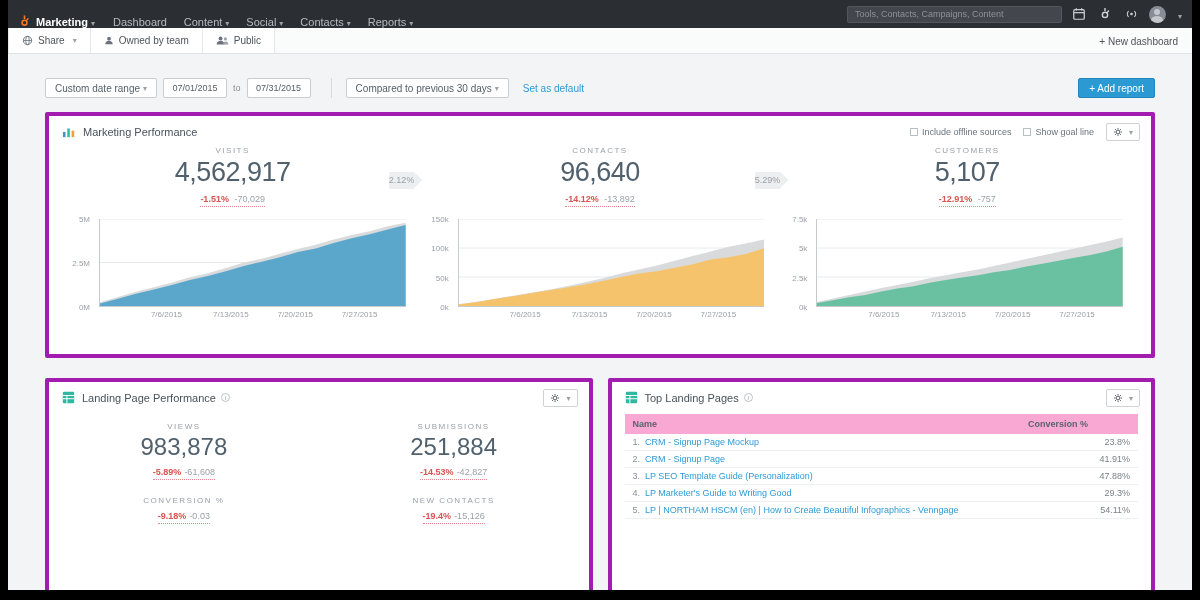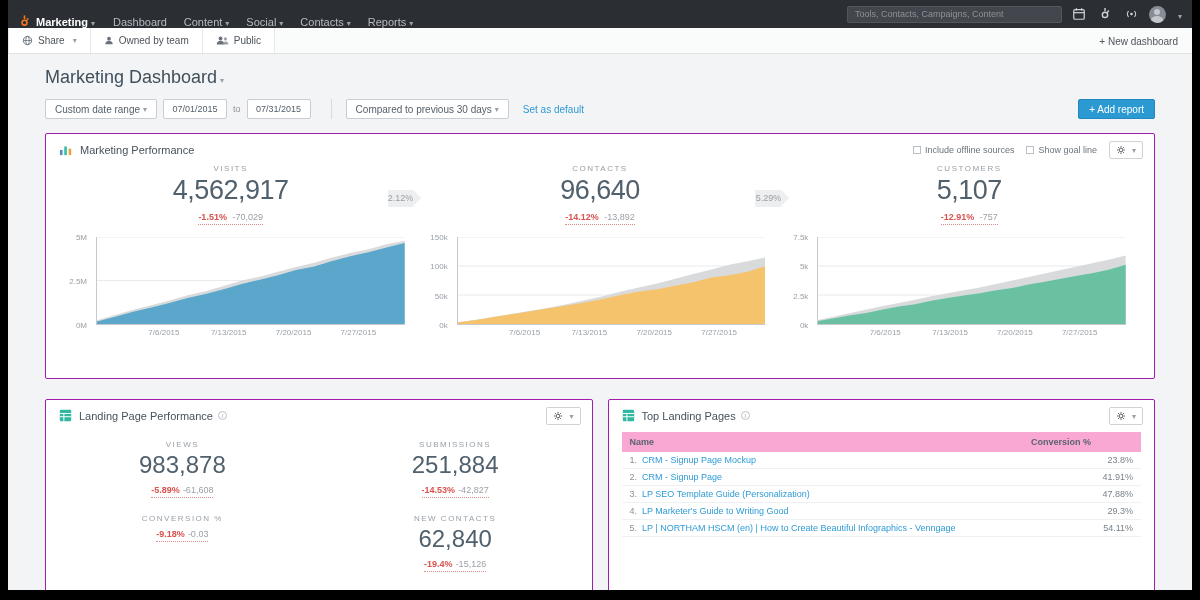--- a/index.html
+++ b/index.html
@@ -31,21 +31,21 @@
   .page-title { font-size:18px; color:#40505d; font-weight:400; }
   .controls { display:flex; align-items:center; margin-top:11px; }
   .btn { background:#fff; border:1px solid #c9cdd1; border-radius:2px; height:20px; font-size:10px; color:#55606a; padding:0 9px; display:inline-flex; align-items:center; cursor:pointer; }
   .date-input { width:64px; height:20px; border:1px solid #c9cdd1; border-radius:2px; font-size:9px; color:#55606a; text-align:center; margin:0 6px; background:#fff; }
   .to-label { font-size:9px; color:#8a9199; }
   .vdiv { width:1px; height:20px; background:#d9dcde; margin:0 14px; }
   .link { font-size:10px; color:#2f9bd6; margin-left:14px; cursor:pointer; }
   .add-report { margin-left:auto; background:#2c9ad2; border:1px solid #2387bf; color:#fff; border-radius:2px; height:20px; font-size:10px; padding:0 10px; display:inline-flex; align-items:center; cursor:pointer; }
 
   
-  .card { background:#fff; border:1px solid #a21caf; border-radius:2px; }
+  .card { background:#fff; border:4px solid #a21caf; border-radius:2px; }
   .card-head { display:flex; align-items:center; padding:9px 13px 6px; position:relative; }
   .card-title { font-size:11px; color:#47525c; margin-left:7px; }
   .head-right { position:absolute; right:11px; top:7px; display:flex; align-items:center; gap:12px; }
   .chk { display:flex; align-items:center; gap:4px; font-size:9px; color:#6a737c; cursor:pointer; }
   .chk-box { width:8px; height:8px; border:1px solid #b9bfc5; background:#fff; display:inline-block; }
   .gear-btn { background:#fff; border:1px solid #cfd3d6; border-radius:2px; height:18px; padding:0 6px; display:inline-flex; align-items:center; gap:3px; cursor:pointer; }
   .info-ic { width:9px; height:9px; border:1px solid #bcc2c7; border-radius:50%; font-size:7px; color:#a7adb3; display:inline-flex; align-items:center; justify-content:center; margin-left:5px; font-family:"Liberation Serif",serif; font-style:italic; }
 
   
   #perf-card { margin-top:14px; height:246px; }
@@ -159,23 +159,20 @@
           <circle cx="14.5" cy="5.5" r="2.4" fill="#9aa1a8"></circle>
           <path d="M10.5 14c.4-2.8 2.2-4.6 4.5-4.6 2.2 0 3.8 1.8 4.2 4.6z" fill="#9aa1a8"></path>
         </svg>
       <span>Public</span>
     </div>
     <div class="toolbar-right">+ New dashboard</div>
   </div>
 
   <div class="content">
 
-    <div>
-      <span class="page-title caret">Marketing Dashboard</span>
-    </div>
 
     <div class="controls">
       <button class="btn caret">Custom date range</button>
       <input class="date-input" type="text" value="07/01/2015" style="">
       <span class="to-label">to</span>
       <input class="date-input" type="text" value="07/31/2015" style="">
       <span class="vdiv"></span>
       <button class="btn caret">Compared to previous 30 days</button>
       <span class="link">Set as default</span>
       <button class="add-report">+ Add report</button>
@@ -342,21 +339,20 @@
             <div class="metric-label">SUBMISSIONS</div>
             <div class="lp-value">251,884</div>
             <div class="metric-delta"><span class="delta-pct">-14.53%</span><span class="delta-abs">-42,827</span></div>
           </div>
           <div class="metric">
             <div class="metric-label">CONVERSION %</div>
             <div class="metric-delta"><span class="delta-pct">-9.18%</span><span class="delta-abs">-0.03</span></div>
           </div>
           <div class="metric">
             <div class="metric-label">NEW CONTACTS</div>
-            <div class="lp-value">62,840</div>
             <div class="metric-delta"><span class="delta-pct">-19.4%</span><span class="delta-abs">-15,126</span></div>
           </div>
         </div>
       </div>
 
       <div class="card">
         <div class="card-head">
           <svg class="ic" width="13" height="13" viewBox="0 0 16 16">
             <rect x="1" y="1" width="14" height="14" rx="1.5" fill="#31b7a0"></rect>
               <line x1="1" y1="5.5" x2="15" y2="5.5" stroke="#fff" stroke-width="1.2"></line>

